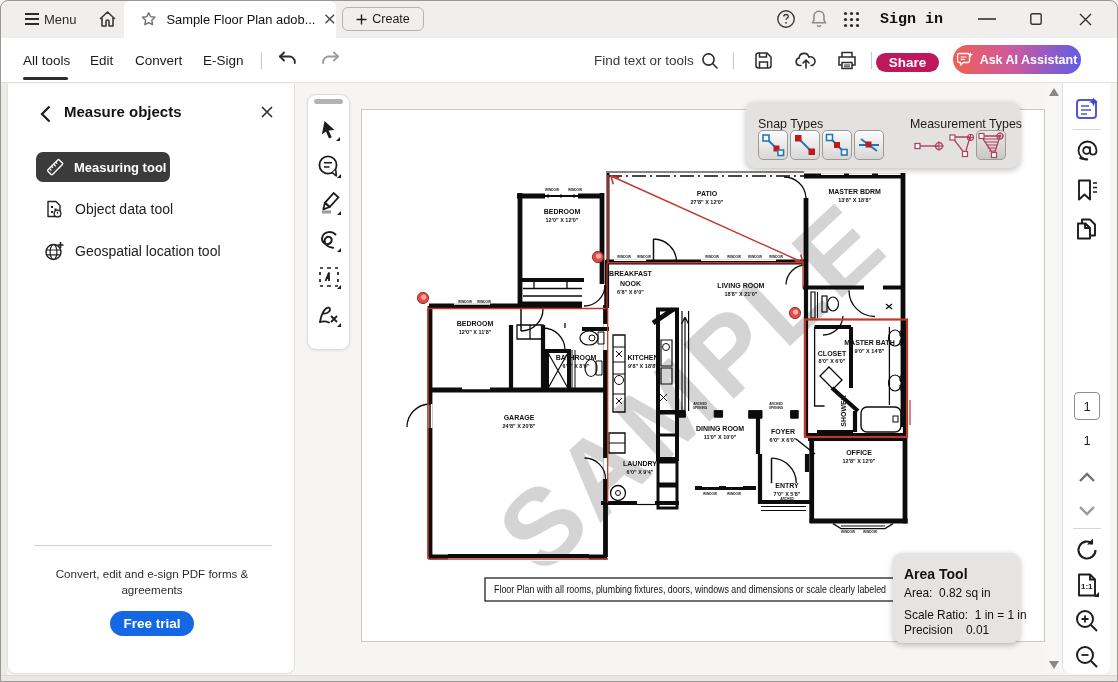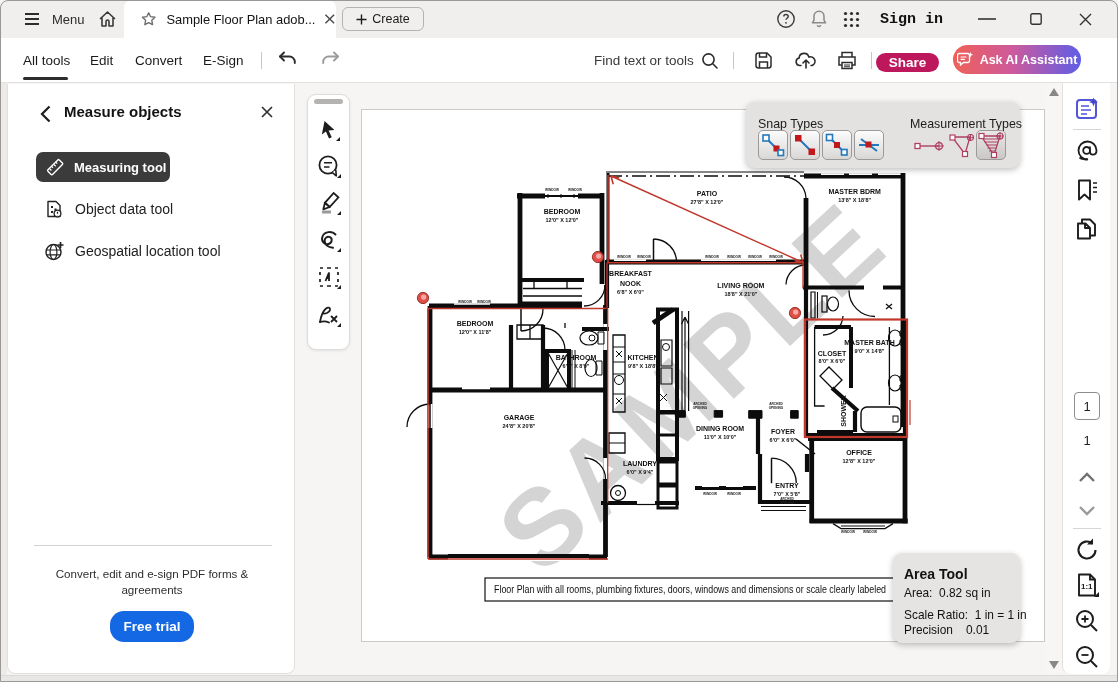--- a/index.html
+++ b/index.html
@@ -1,21 +1,21 @@
 <!DOCTYPE html>
 <html><head>
 <meta charset="utf-8">
 <style>
   * { margin:0; padding:0; box-sizing:border-box; }
   html,body { width:1118px; height:682px; overflow:hidden; }
   body { font-family:"Liberation Sans", sans-serif; position:relative; background:#f5f4f3; }
   .frame { position:absolute; left:0; top:0; width:1118px; height:682px; border:1px solid #9a9894; border-radius:8px 8px 0 0; pointer-events:none; z-index:99; }
   
   .titlebar { position:absolute; left:0; top:0; width:1118px; height:38px; background:#f1efee; border-radius:8px 8px 0 0; }
-  .menu-btn { position:absolute; left:24px; top:7px; height:24px; display:flex; align-items:center; gap:12px; color:#2c2c2c; font-size:13px; }
+  .menu-btn { position:absolute; left:24px; top:7px; height:24px; display:flex; align-items:center; gap:4px; color:#2c2c2c; font-size:13px; }
   .home-btn { position:absolute; left:99px; top:11px; }
   .tab { position:absolute; left:124px; top:0; width:212px; height:38px; background:#ffffff; border-radius:8px 8px 0 0; display:flex; align-items:center; }
   .tab .star { margin-left:17px; }
   .tab .tname { margin-left:10px; font-size:12.9px; color:#131313; white-space:nowrap; }
   .tab .tclose { margin-left:9px; }
   .create-btn { position:absolute; left:342px; top:7px; width:82px; height:24px; border:1px solid #b5b3b1; border-radius:6px; display:flex; align-items:center; justify-content:center; gap:5px; font-size:12.5px; color:#1c1c1c; }
   .sign-in { font-size:15px; font-weight:bold; color:#111;font-family:Liberation Mono, monospace; }
   
   .toolbar { position:absolute; left:0; top:38px; width:1118px; height:45px; background:#fff; border-bottom:1px solid #e3e1df; }
   .navs { position:absolute; left:0; top:0; height:45px; display:flex; align-items:center; }
@@ -32,21 +32,21 @@
   
   .lpanel { position:absolute; left:7px; top:84px; width:288px; height:590px; background:#fff; border:1px solid #e2e0de; border-top:none; border-radius:0 0 8px 8px; }
   .lp-head { position:absolute; left:0; top:19px; width:100%; height:20px; }
   .lp-back { position:absolute; left:32px; top:2px; }
   .lp-title { position:absolute; left:56px; top:0px; font-size:15px; font-weight:bold; color:#131313; }
   .lp-close { position:absolute; right:20px; top:2px; }
   .tool-item { position:absolute; left:36px; width:240px; height:30px; display:flex; align-items:center; font-size:14px; color:#222; white-space:nowrap; }
   .tool-item.sel { background:#3b3b3b; color:#fff; border-radius:7px; font-weight:bold; width:134px; padding-left:9px; left:28px; font-size:13px; }
   .lp-sep { position:absolute; left:26px; top:461px; width:238px; height:1px; background:#d4d2d0; }
   .lp-promo { position:absolute; left:20px; top:482px; width:248px; text-align:center; font-size:11.6px; color:#2e2e2e; line-height:16px; }
-  .free-btn { position:absolute; left:102px; top:527px; width:84px; height:31px; background:#1568e4; border-radius:14px; color:#fff; font-weight:bold; font-size:13.5px; display:flex; align-items:center; justify-content:center; }
+  .free-btn { position:absolute; left:102px; top:527px; width:84px; height:25px; background:#1568e4; border-radius:14px; color:#fff; font-weight:bold; font-size:13.5px; display:flex; align-items:center; justify-content:center; }
   
   .qtools { position:absolute; left:307px; top:94px; width:43px; height:256px; background:#fff; border:1px solid #dedcda; border-radius:9px; box-shadow:0 1px 3px rgba(0,0,0,.08); }
   .qt-handle { position:absolute; left:6px; top:4px; width:29px; height:5px; background:#b5b3b1; border-radius:3px; }
   .qt-icon { position:absolute; left:8px; width:26px; height:26px; }
   
   .page { position:absolute; left:361px; top:109px; width:684px; height:533px; background:#fff; border:1px solid #cccac8; }
   
   .snap { position:absolute; left:746px; top:102px; width:274px; height:66px; background:#e3e2e1; border-radius:9px; box-shadow:0 2px 6px rgba(0,0,0,.25); }
   .snap .lab { position:absolute; top:15px; font-size:12.4px; color:#1c1c1c; white-space:nowrap; }
   .snap-btn { position:absolute; top:28px; width:30px; height:30px; border:1px solid #9b9a99; border-radius:5px; background:linear-gradient(#fcfcfc,#d8d7d6); }

